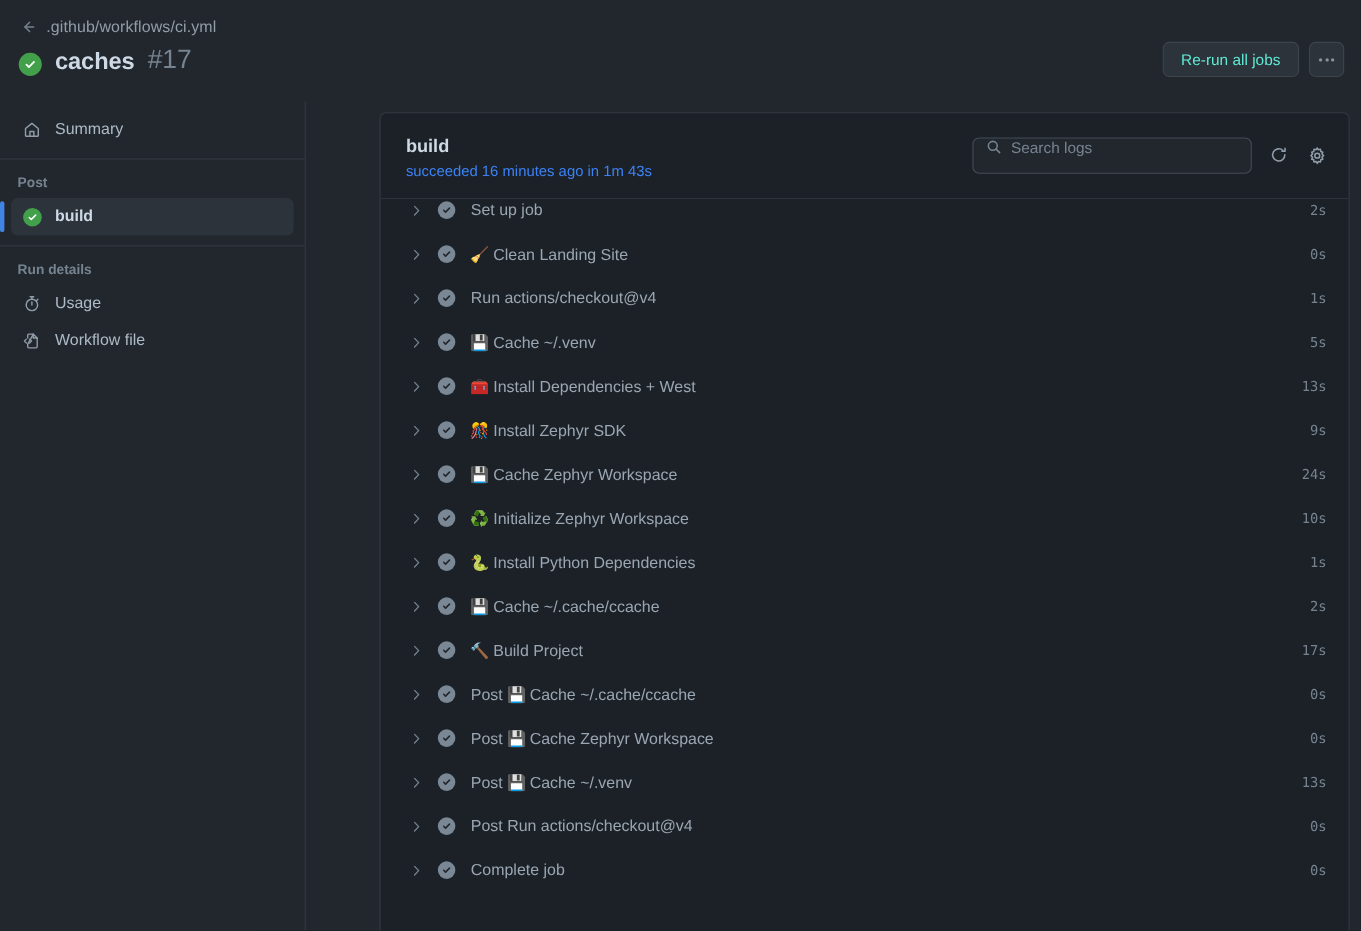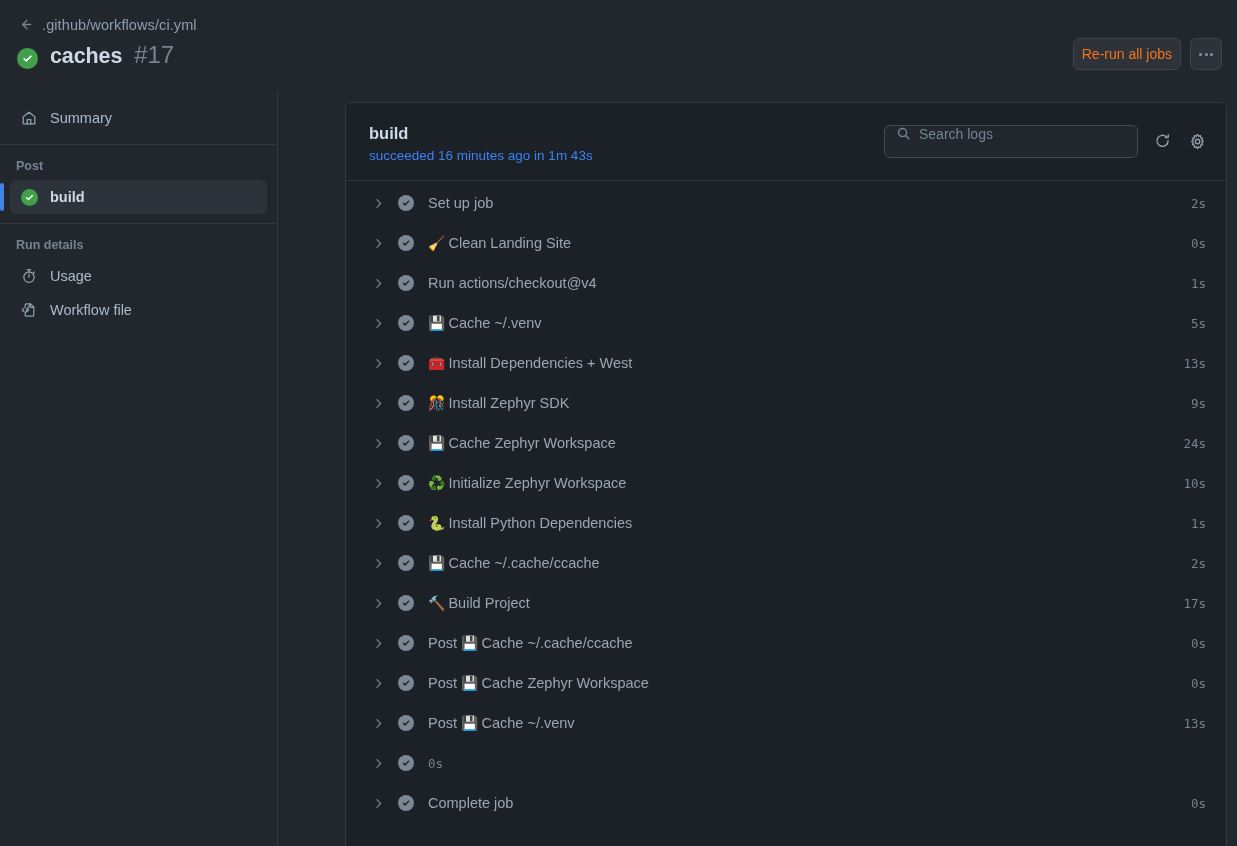--- a/index.html
+++ b/index.html
@@ -77,25 +77,25 @@
 
   .header-actions {
     position: absolute;
     right: 15px; top: 38px;
     display: flex;
     align-items: center;
     gap: 9px;
   }
   .btn-rerun {
     height: 32px;
-    padding: 0 8px;
+    padding: 0 16px;
     background: #2d333b;
     border: 1px solid #3c444d;
     border-radius: 6px;
-    color: #f97316;
+    color: #5eead4;
     font-size: 14px;
     font-family: inherit;
     display: flex;
     align-items: center;
     cursor: pointer;
   }
   .btn-kebab {
     width: 32px; height: 32px;
     background: #2d333b;
     border: 1px solid #3c444d;
@@ -263,21 +263,21 @@
     justify-content: center;
     color: #909daa;
     cursor: pointer;
   }
 
   
   .step-list { padding-top: 2px; }
 
   .step-row {
     display: flex;
-    align-items: center;
+    align-items: flex-start;
     height: 40px;
     padding: 0 20px 0 24px;
     cursor: pointer;
   }
   .chevron {
     width: 16px; height: 16px;
     display: flex; align-items: center; justify-content: center;
     color: #768390;
     flex: none;
     margin-right: 12px;
@@ -639,20 +639,21 @@
           <span class="chevron">
             <svg width="13" height="13" viewBox="0 0 16 16" fill="none" stroke="currentColor" stroke-width="1.5" stroke-linecap="round" stroke-linejoin="round">
               <path d="M6 3.2 L10.6 8 L6 12.8"></path>
             </svg>
           </span>
           <span class="step-status">
             <svg width="10" height="10" viewBox="0 0 16 16" fill="none" stroke="#22272e" stroke-width="2.3" stroke-linecap="round" stroke-linejoin="round">
               <path d="M3.8 8.3 L6.5 11 L12.2 5.2"></path>
             </svg>
           </span>
+          <span class="step-name">Post Run actions/checkout@v4</span>
           <span class="step-duration">0s</span>
         </div>
         <div class="step-row">
           <span class="chevron">
             <svg width="13" height="13" viewBox="0 0 16 16" fill="none" stroke="currentColor" stroke-width="1.5" stroke-linecap="round" stroke-linejoin="round">
               <path d="M6 3.2 L10.6 8 L6 12.8"></path>
             </svg>
           </span>
           <span class="step-status">
             <svg width="10" height="10" viewBox="0 0 16 16" fill="none" stroke="#22272e" stroke-width="2.3" stroke-linecap="round" stroke-linejoin="round">

